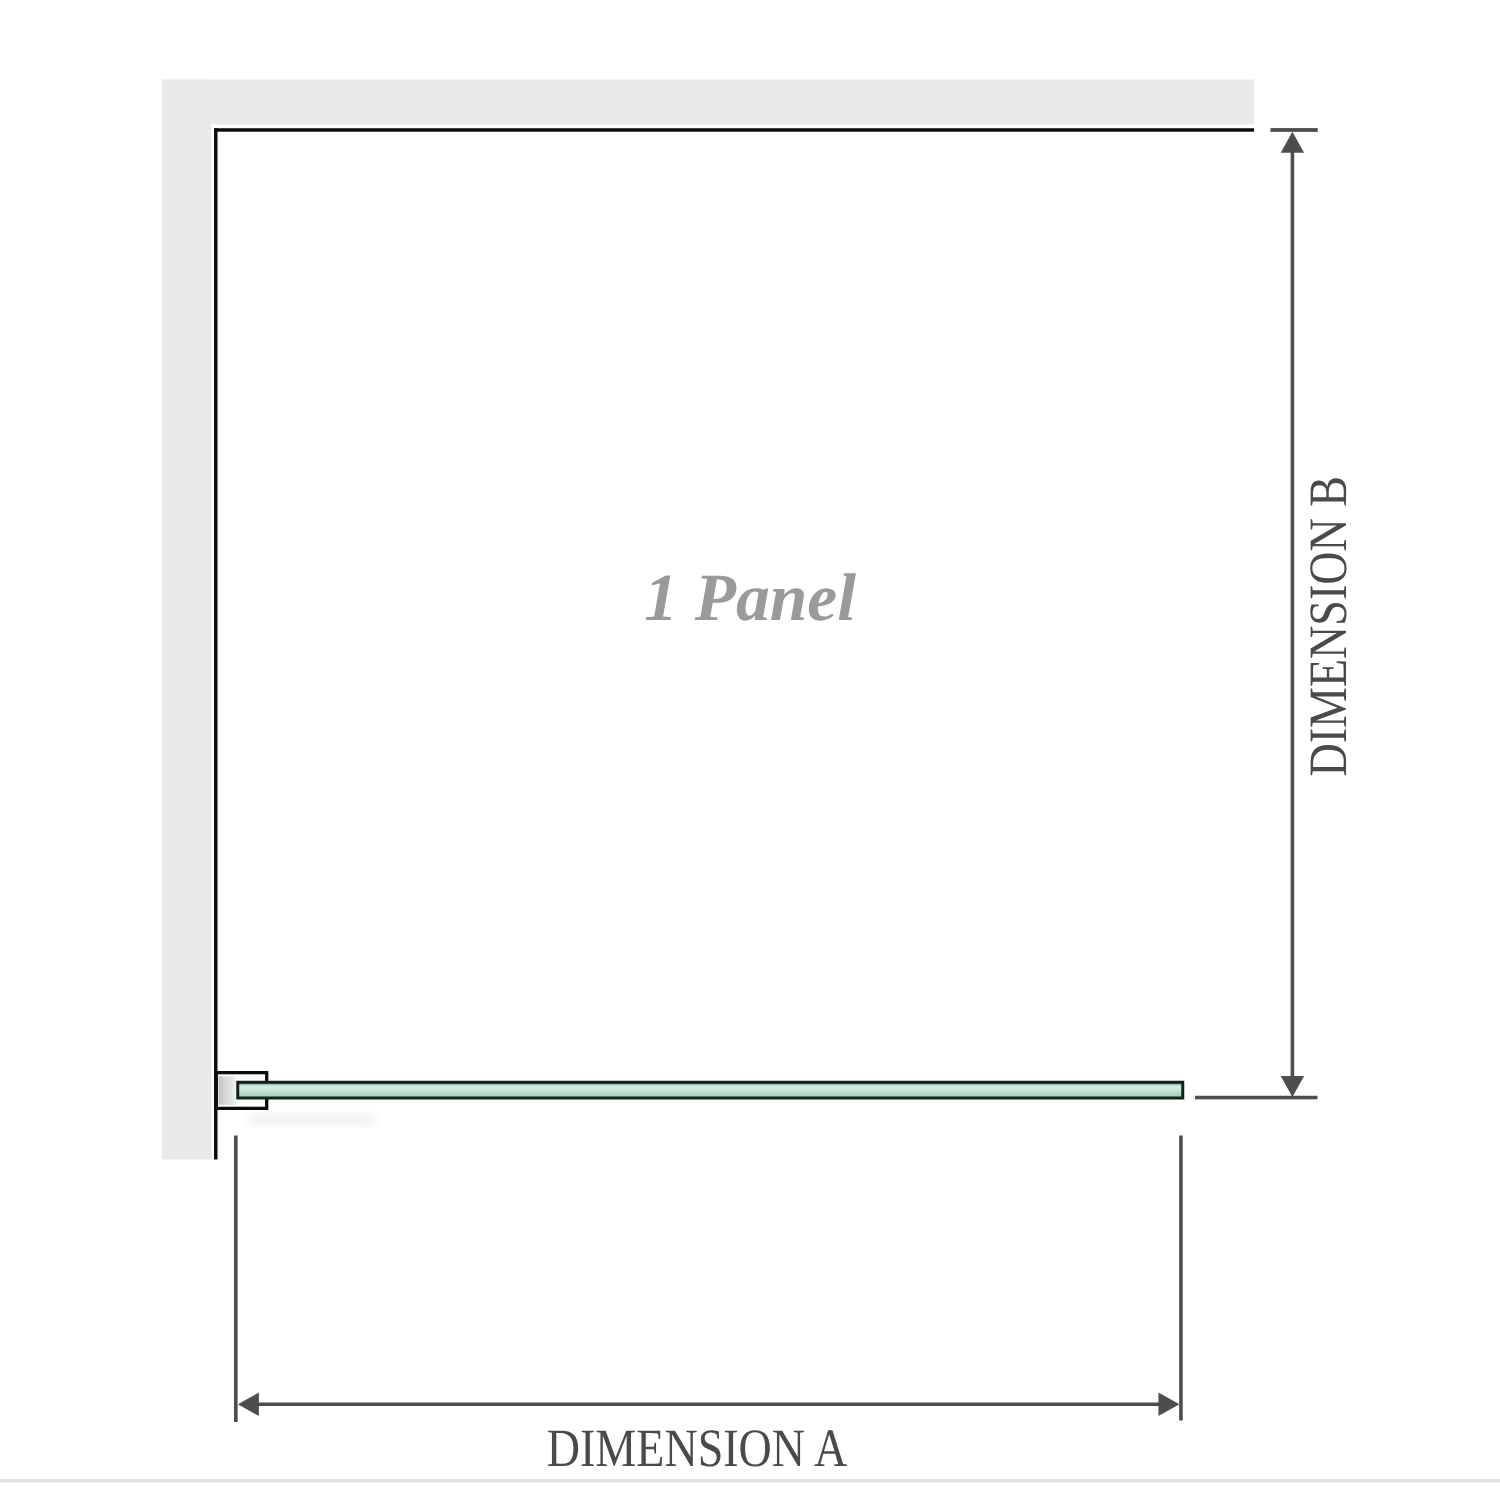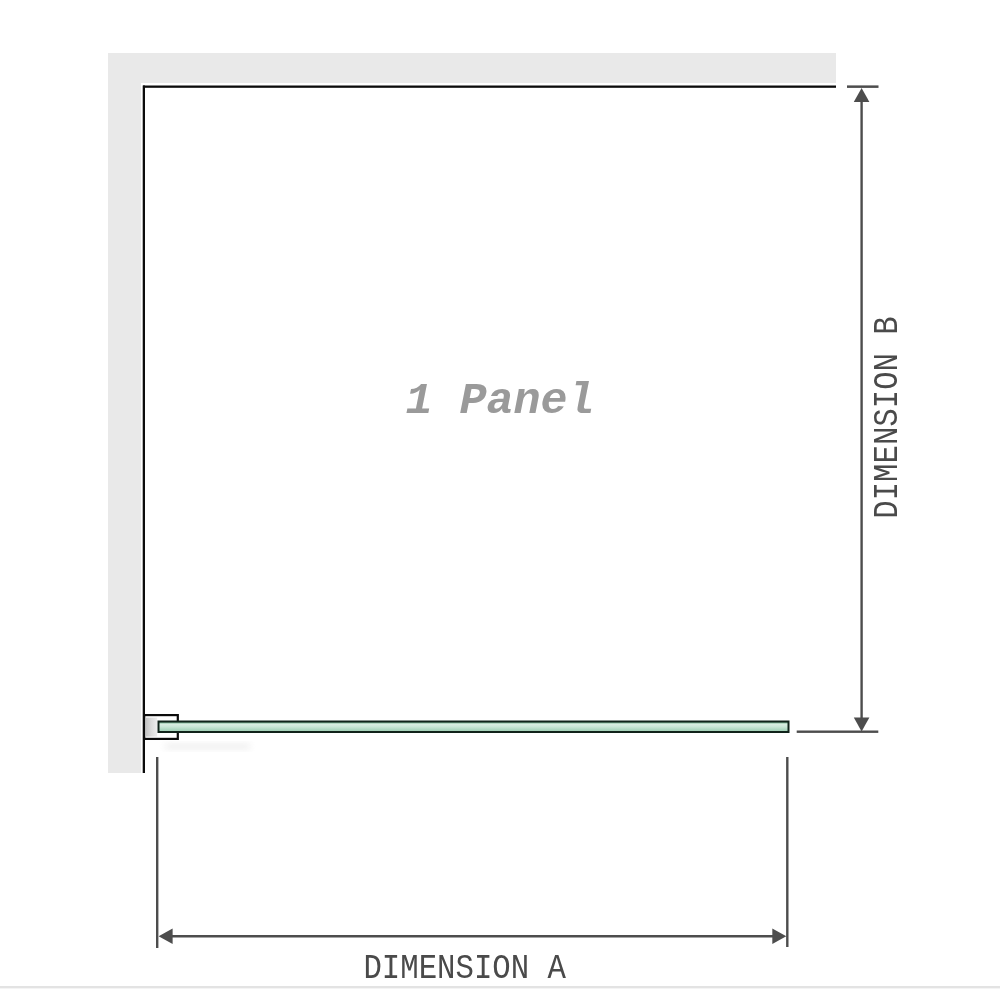--- a/index.html
+++ b/index.html
@@ -1,17 +1,17 @@
 <!DOCTYPE html>
 <html><head>
 <meta charset="utf-8">
 <style>
   html,body{margin:0;padding:0;background:#ffffff;}
   .stage{position:relative;width:1000px;height:1000px;overflow:hidden;background:#4d7c0f;
-         font-family:Liberation Mono, monospace;}
+         font-family:Liberation Serif, serif;}
   svg{display:block;}
 </style>
 </head>
 <body>
 <div class="stage">
 <svg width="1000" height="1000" viewBox="0 0 1000 1000" xmlns="http://www.w3.org/2000/svg">
   <defs>
     <linearGradient id="glassGrad" x1="0" y1="0" x2="0" y2="1">
       <stop offset="0" stop-color="#35624c"></stop>
       <stop offset="0.12" stop-color="#8cc2a4"></stop>

